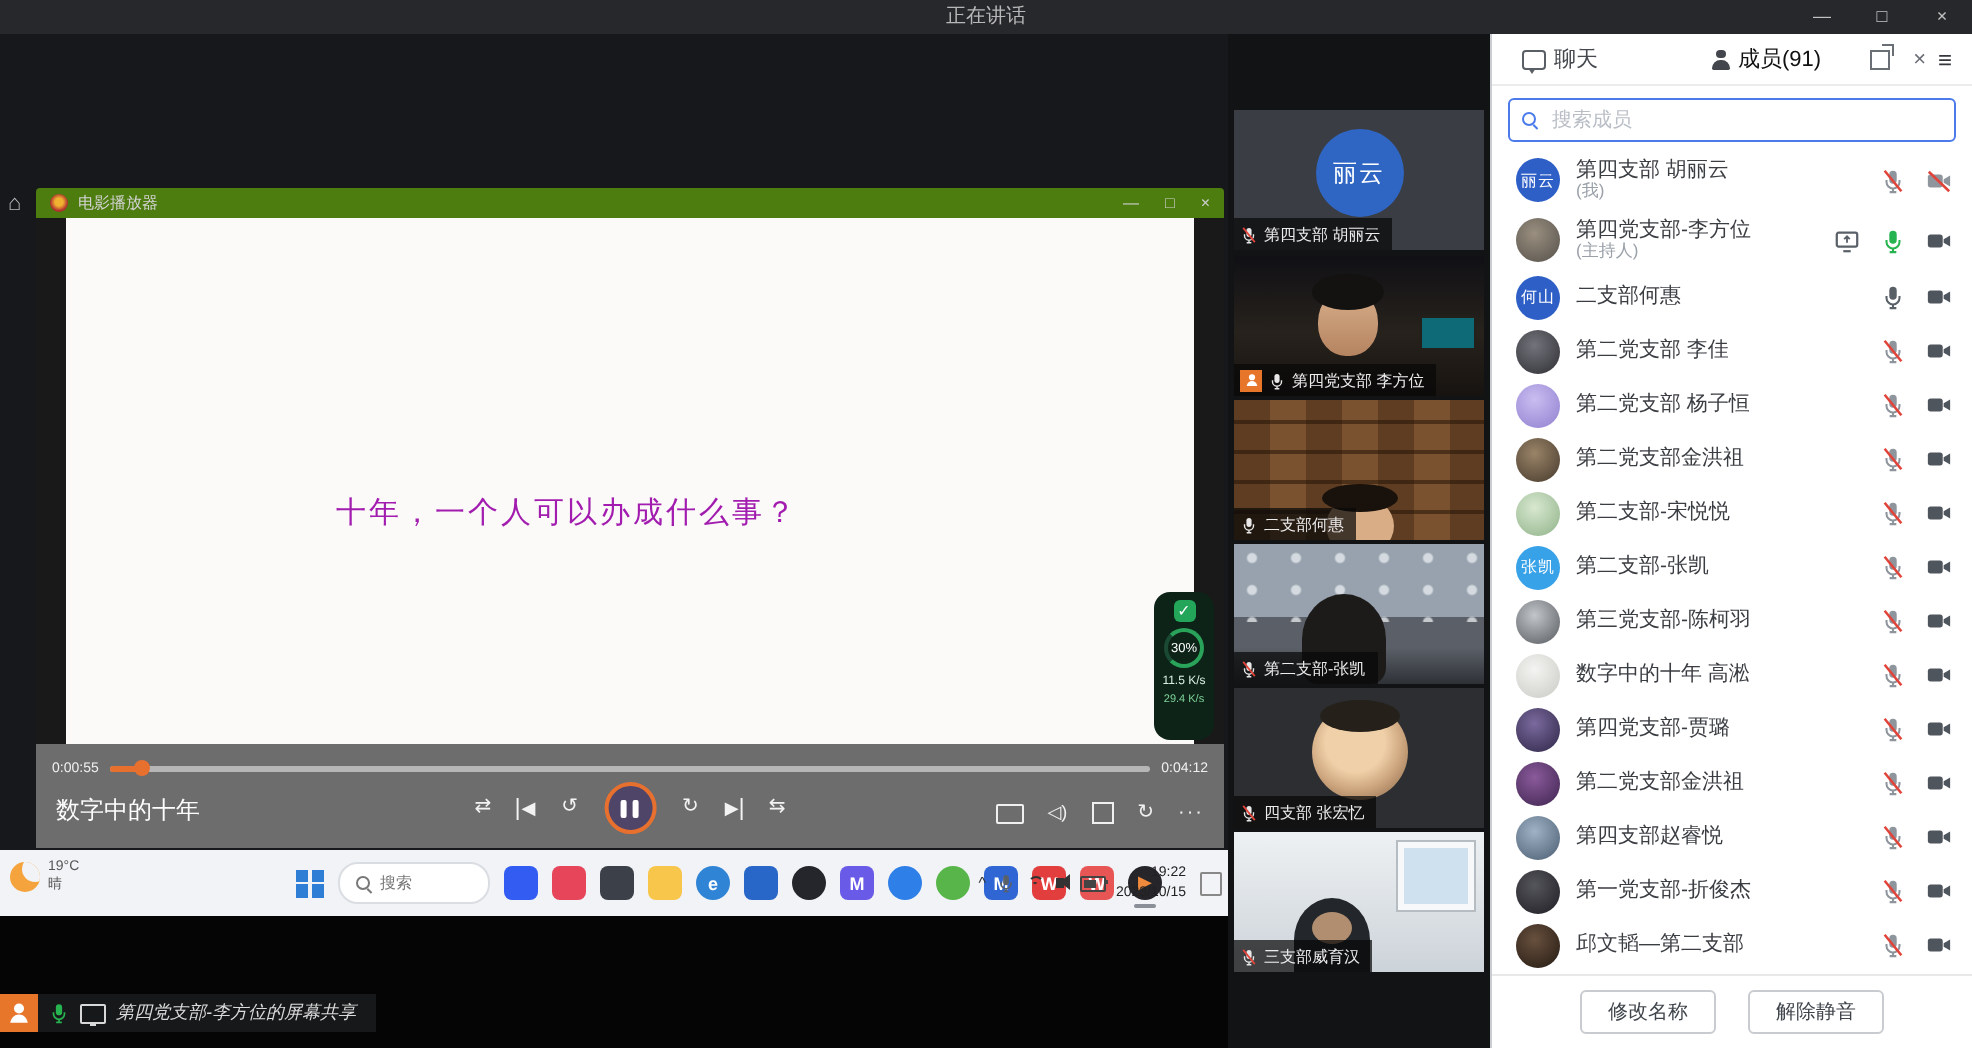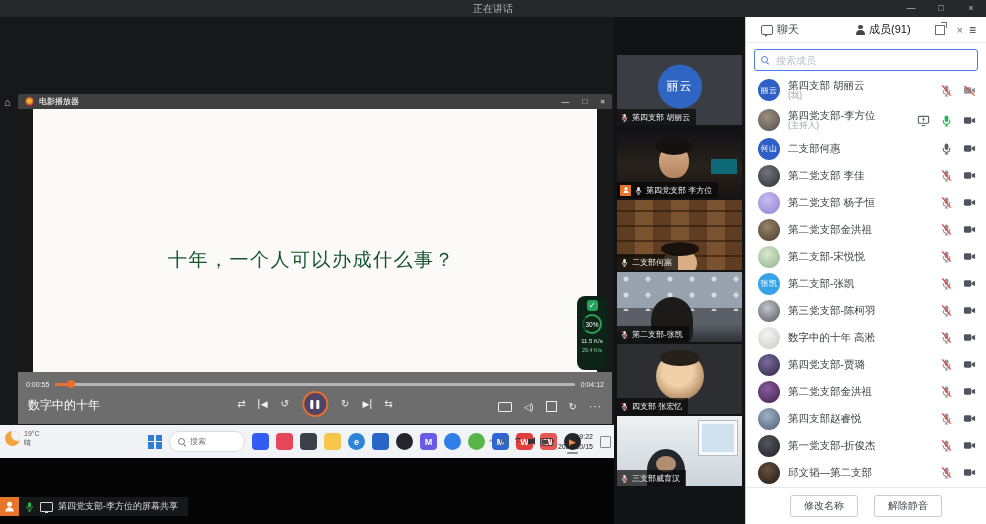--- a/index.html
+++ b/index.html
@@ -10,28 +10,28 @@
   .titlebar{position:absolute;left:0;top:0;width:986px;height:17px;background:#26282c;}
   .speak-pill{position:absolute;left:128px;top:0;height:17px;background:#121316;display:flex;align-items:center;gap:5px;padding:0 12px 0 8px;}
   .speak-pill .txt{font-size:9px;color:#c9c9c9;white-space:nowrap;}
   .app-title{position:absolute;left:0;right:0;top:0;height:17px;line-height:17px;text-align:center;font-size:10px;color:#b7b7b7;}
   .win-ctrl{position:absolute;right:0;top:0;height:17px;display:flex;z-index:5;}
   .win-ctrl span{width:30px;text-align:center;line-height:16px;font-size:9px;color:#c2c2c2;cursor:default;}
   
   .stage{position:absolute;left:0;top:17px;width:614px;height:441px;background:#17181b;}
   .home-btn{position:absolute;left:4px;top:79px;font-size:11px;color:#b9b9b9;}
   .player{position:absolute;left:18px;top:77px;width:594px;height:330px;background:#161616;border-radius:2px 2px 0 0;}
-  .ptitle{height:15px;background:#404040;border-radius:2px 2px 0 0;display:flex;align-items:center;padding:0 7px;gap:5px;font-weight:bold;}
+  .ptitle{height:15px;background:#4d7c0f;border-radius:2px 2px 0 0;display:flex;align-items:center;padding:0 7px;gap:5px;}
   .papp-ico{width:9px;height:9px;border-radius:50%;background:radial-gradient(circle at 50% 45%,#f0b030 0 30%,#b03030 65%);flex:none;}
   .ptitle .txt{font-size:8px;color:#d3d3d3;flex:1;white-space:nowrap;overflow:hidden;}
   .pwin-ctrl{display:flex;gap:13px;}
   .pwin-ctrl span{font-size:8px;color:#cfcfcf;line-height:15px;}
   .pbody{position:absolute;left:0;top:15px;right:0;bottom:0;background:#191919;}
   .video-white{position:absolute;left:15px;right:15px;top:0;bottom:52px;background:#fbfaf8;}
-  .slide-text{position:absolute;left:135px;top:138px;font-size:19px;color:#14532d;letter-spacing:1.5px;
+  .slide-text{position:absolute;left:135px;top:138px;font-size:15px;color:#a21caf;letter-spacing:1.5px;
               font-family:"DejaVu Serif","Liberation Serif",serif;}
   
   .pcontrols{position:absolute;left:0;right:0;bottom:0;height:52px;background:rgba(113,113,113,.97);}
   .timeline{position:absolute;left:8px;right:8px;top:7px;height:10px;display:flex;align-items:center;gap:6px;}
   .t-time{font-size:7px;color:#f0f0f0;flex:none;}
   .track{flex:1;height:3px;background:rgba(255,255,255,.5);border-radius:2px;position:relative;}
   .track .fill{position:absolute;left:0;top:0;bottom:0;background:#e8702e;border-radius:2px;}
   .track .knob{position:absolute;top:-2.5px;width:8px;height:8px;border-radius:50%;background:#e8702e;margin-left:-4px;}
   .vtitle{position:absolute;left:10px;bottom:10px;font-size:12px;color:#fdfdfd;}
   .c-center{position:absolute;left:50%;transform:translateX(-50%);bottom:7px;display:flex;align-items:center;gap:13px;color:#f2f2f2;}
@@ -80,21 +80,21 @@
   .tr-wifi::after{content:"";position:absolute;left:3.5px;top:3px;width:3px;height:3px;border:1.4px solid #333;border-color:#333 transparent transparent transparent;border-radius:50%;box-sizing:border-box;}
   .tr-vol{width:4px;height:5px;background:#333;position:relative;margin-right:3px;}
   .tr-vol::before{content:"";position:absolute;left:2px;top:-2px;border-top:4.5px solid transparent;border-bottom:4.5px solid transparent;border-right:5px solid #333;}
   .tr-batt{width:11px;height:6px;border:1px solid #444;border-radius:1px;position:relative;}
   .tr-batt::before{content:"";position:absolute;left:1px;top:1px;bottom:1px;width:6px;background:#444;}
   .tr-batt::after{content:"";position:absolute;right:-2.5px;top:1px;width:1.5px;height:2.5px;background:#444;}
   .clock{font-size:7px;color:#222;text-align:right;line-height:1.35;}
   .tr-note{width:9px;height:10px;border:1px solid #888;border-radius:1px;margin-left:2px;}
   
   .bottom-strip{position:absolute;left:0;top:458px;width:614px;height:66px;background:#050505;}
-  .share-pill{position:absolute;left:0;top:39px;height:19px;display:flex;align-items:center;background:#17181a;padding-right:10px;gap:5px;}
+  .share-pill{position:absolute;left:0;top:39px;height:19px;display:flex;align-items:center;background:#17181a;padding-right:10px;gap:5px;font-style:italic;}
   .presenter-badge{width:19px;height:19px;background:#e8762a;display:flex;align-items:center;justify-content:center;flex:none;}
   .screen-ico{width:11px;height:8px;border:1px solid #d8d8d8;border-radius:1px;position:relative;}
   .screen-ico::after{content:"";position:absolute;left:3.5px;bottom:-2.5px;width:3px;height:1.5px;background:#d8d8d8;}
   .share-pill .txt{font-size:9px;color:#dadada;white-space:nowrap;}
   
   .thumbs{position:absolute;left:614px;top:17px;width:131px;height:507px;background:#121314;}
   .tile{position:absolute;left:3px;width:125px;height:70px;background:#0a0a0a;overflow:hidden;}
   .tile.active{outline:2px solid #25c244;outline-offset:-2px;}
   .tile .scene{position:absolute;inset:0;}
   .tile .avatar-big{position:absolute;left:50%;top:50%;transform:translate(-50%,-58%);width:44px;height:44px;border-radius:50%;

